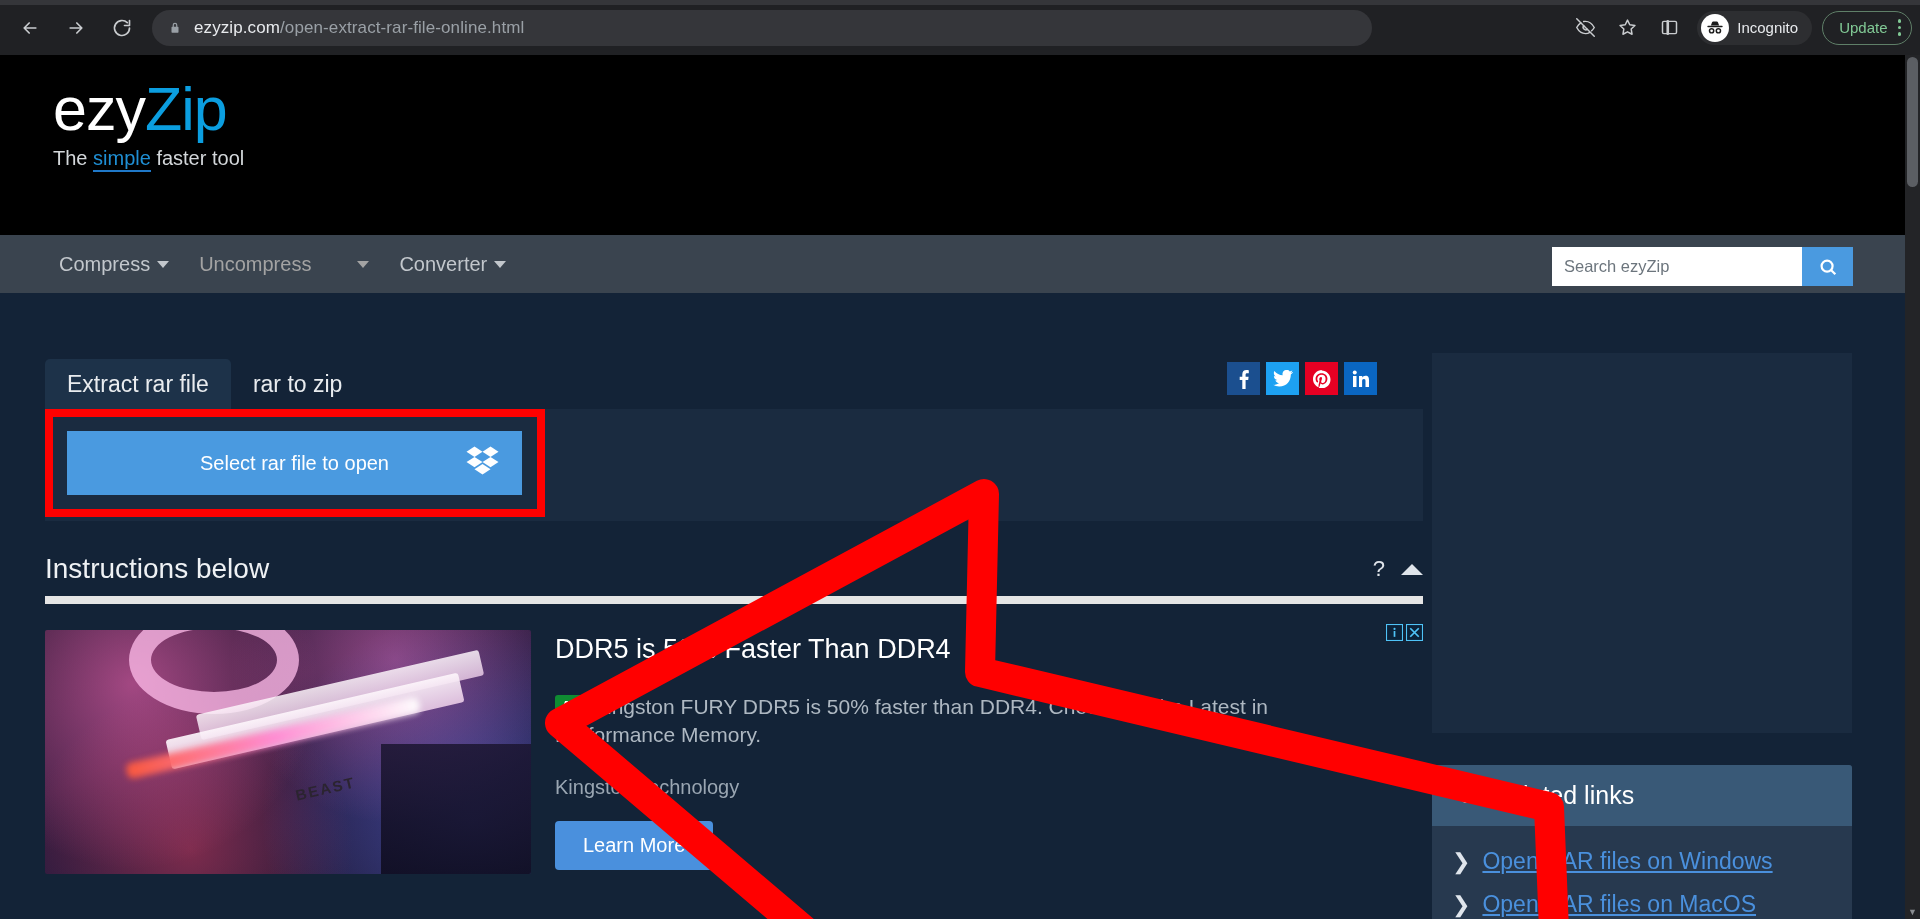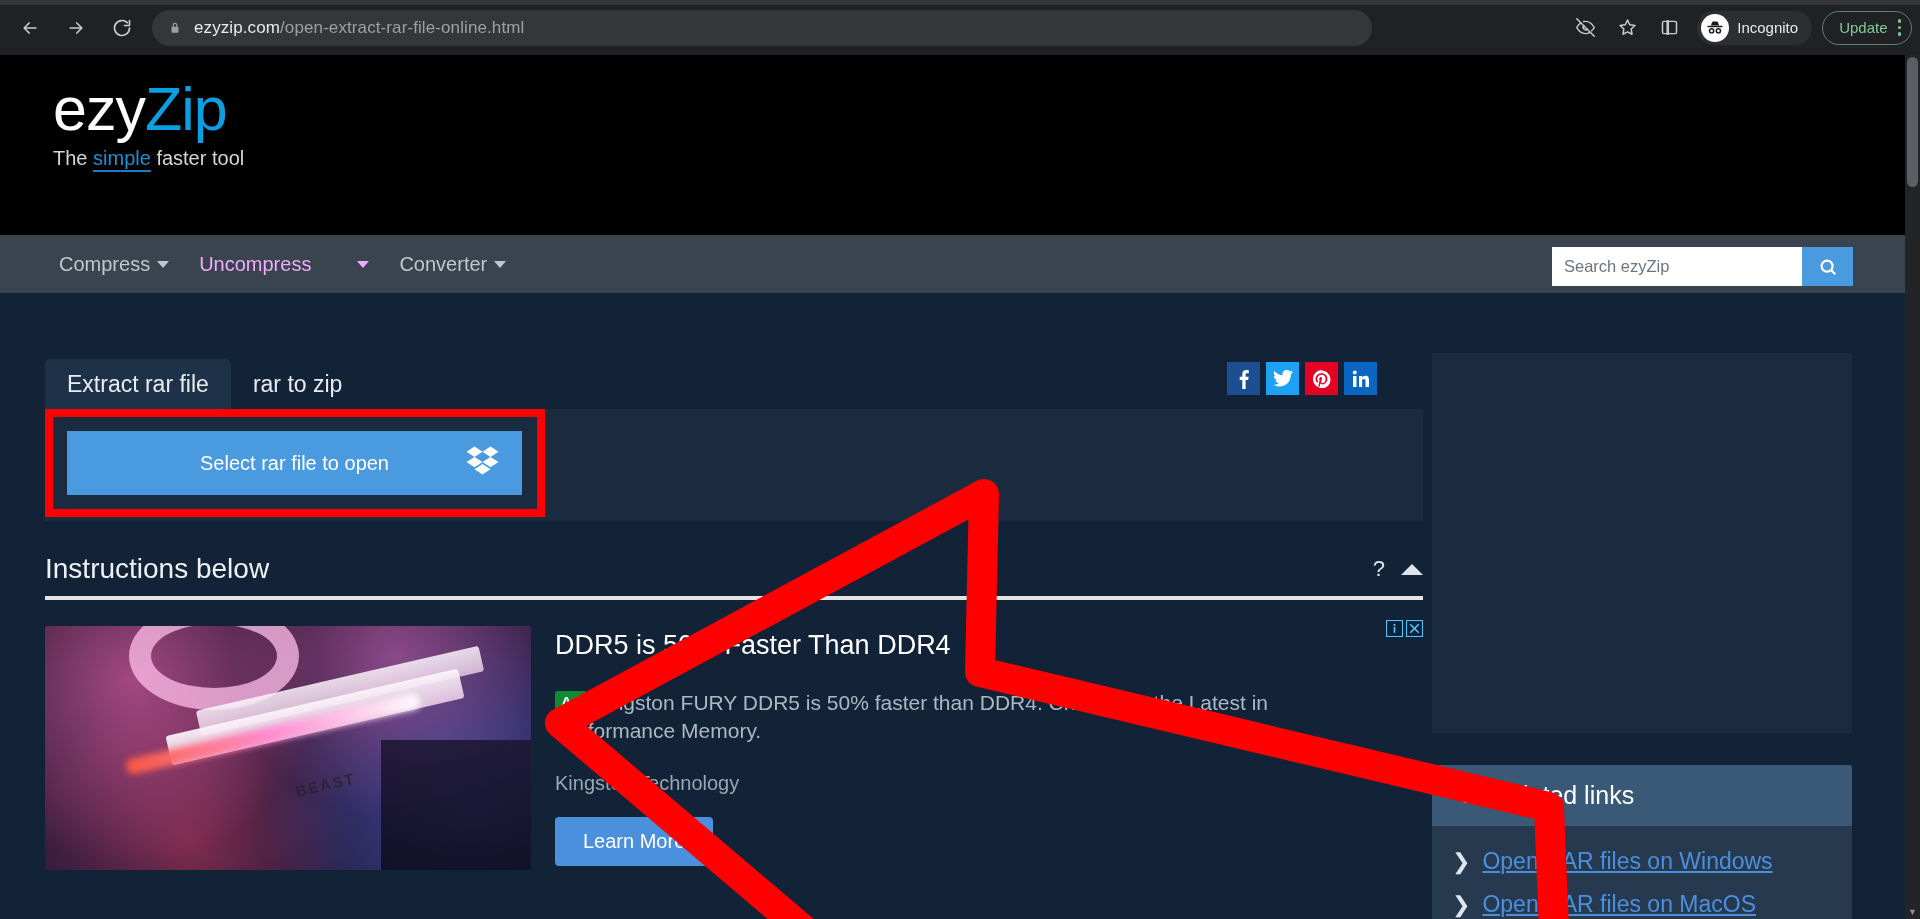--- a/index.html
+++ b/index.html
@@ -78,21 +78,21 @@
   
   .navbar {
     height: 58px; background: #3a444f; display: flex; align-items: center;
     position: relative;
   }
   .nav-items { display: flex; align-items: center; gap: 0; margin-left: 44px; }
   .nav-item {
     display: flex; align-items: center; gap: 7px;
     font-size: 20px; color: #c2c7cc; padding: 8px 15px;
   }
-  .nav-item.active { color: #f0abfc; gap: 46px; }
+  .nav-item.active { color: #a3a3a3; gap: 46px; }
   .caret { width: 0; height: 0; border-left: 6px solid transparent; border-right: 6px solid transparent; border-top: 7px solid currentColor; display:block; }
   .search-wrap {
     position: absolute; right: 52px; top: 12px;
     display: flex; height: 39px;
   }
   .search-input {
     width: 250px; height: 39px; border: none; outline: none;
     background: #ffffff; color: #333; font-size: 16.5px; padding: 0 12px;
     font-family: "Liberation Sans", sans-serif;
     margin-left: 12px;
@@ -124,21 +124,21 @@
     cursor: pointer; font-family: "Liberation Sans", sans-serif;
   }
   .dropbox-icon { position: absolute; right: 22px; top: 50%; transform: translateY(-50%); }
   .select-highlight {
     position: absolute; left: 0px; top: 0px; width: 500px; height: 108px;
     border: 8px solid #ff0000; pointer-events: none;
   }
 
   .instructions-row {
     margin-top: 32px; display: flex; align-items: flex-end; justify-content: space-between;
-    border-bottom: 4px solid #e5e5e5; padding-bottom: 11px;
+    border-bottom: 8px solid #e5e5e5; padding-bottom: 11px;
   }
   .instructions-title { font-size: 28px; color: #eef1f4; }
   .instructions-ctrls { display: flex; align-items: center; gap: 16px; padding-bottom: 3px; }
   .qmark { font-size: 22px; color: #dfe4ea; }
   .chev-up { width: 0; height: 0; border-left: 11px solid transparent; border-right: 11px solid transparent; border-bottom: 11px solid #dfe4ea; }
 
   
   .ad { margin-top: 26px; display: flex; gap: 24px; position: relative; }
   .ad-img {
     width: 486px; height: 244px; flex: 0 0 auto; border-radius: 2px;

